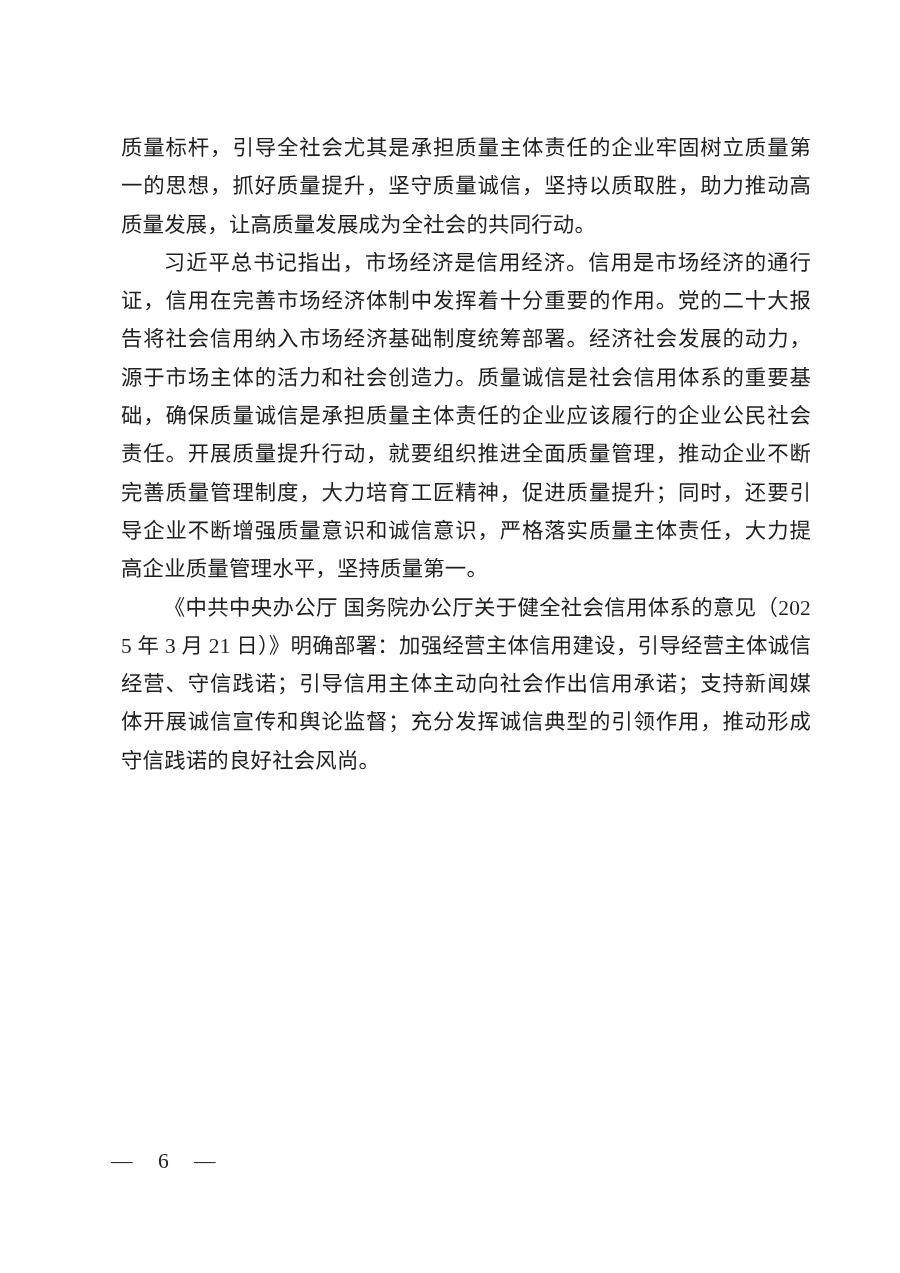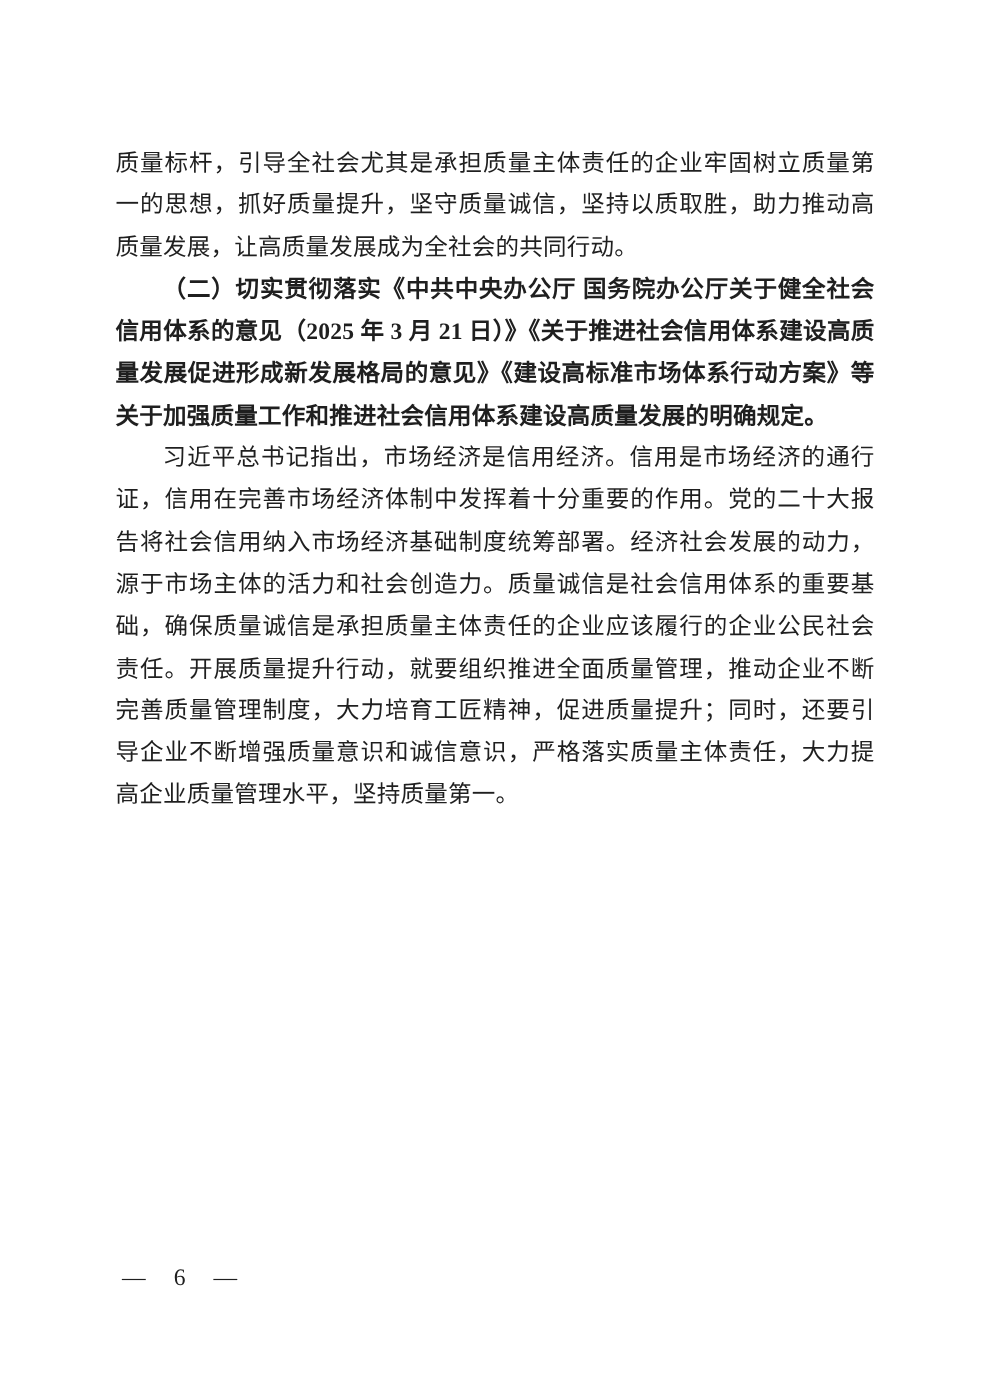--- a/index.html
+++ b/index.html
@@ -10,21 +10,21 @@
     width: 900px;
     height: 1273px;
     background: #ffffff;
     position: relative;
     overflow: hidden;
     font-family: "Liberation Serif", serif;
     color: #1f1f1f;
   }
   .text-block {
     position: absolute;
-    left: 105px;
+    left: 121px;
     top: 129px;
     width: 690px;
   }
   .para {
     margin: 0;
     font-size: 21.4px;
     line-height: 38.3px;
     text-align: justify;
     text-indent: 2em;
     letter-spacing: 0.2px;
@@ -45,17 +45,17 @@
     word-spacing: 8px;
     color: #1f1f1f;
     white-space: nowrap;
   }
 </style>
 </head>
 <body>
 
 <main class="text-block">
   <p class="para para-continuation">质量标杆，引导全社会尤其是承担质量主体责任的企业牢固树立质量第一的思想，抓好质量提升，坚守质量诚信，坚持以质取胜，助力推动高质量发展，让高质量发展成为全社会的共同行动。</p>
-  <p class="para para-emphasis">（二）切实贯彻落实《中共中央办公厅 国务院办公厅关于健全社会信用体系的意见（2025 年 3 月 21 日）》《关于推进社会信用体系建设高质量发展促进形成新发展格局的意见》《建设高标准市场体系行动方案》等关于加强质量工作和推进社会信用体系建设高质量发展的明确规定。</p>
   <p class="para">习近平总书记指出，市场经济是信用经济。信用是市场经济的通行证，信用在完善市场经济体制中发挥着十分重要的作用。党的二十大报告将社会信用纳入市场经济基础制度统筹部署。经济社会发展的动力，源于市场主体的活力和社会创造力。质量诚信是社会信用体系的重要基础，确保质量诚信是承担质量主体责任的企业应该履行的企业公民社会责任。开展质量提升行动，就要组织推进全面质量管理，推动企业不断完善质量管理制度，大力培育工匠精神，促进质量提升；同时，还要引导企业不断增强质量意识和诚信意识，严格落实质量主体责任，大力提高企业质量管理水平，坚持质量第一。</p>
+  <p class="para">《中共中央办公厅 国务院办公厅关于健全社会信用体系的意见（2025 年 3 月 21 日）》明确部署：加强经营主体信用建设，引导经营主体诚信经营、守信践诺；引导信用主体主动向社会作出信用承诺；支持新闻媒体开展诚信宣传和舆论监督；充分发挥诚信典型的引领作用，推动形成守信践诺的良好社会风尚。</p>
 </main>
 
 <div class="page-number">— 6 —</div>
 
 </body></html>

